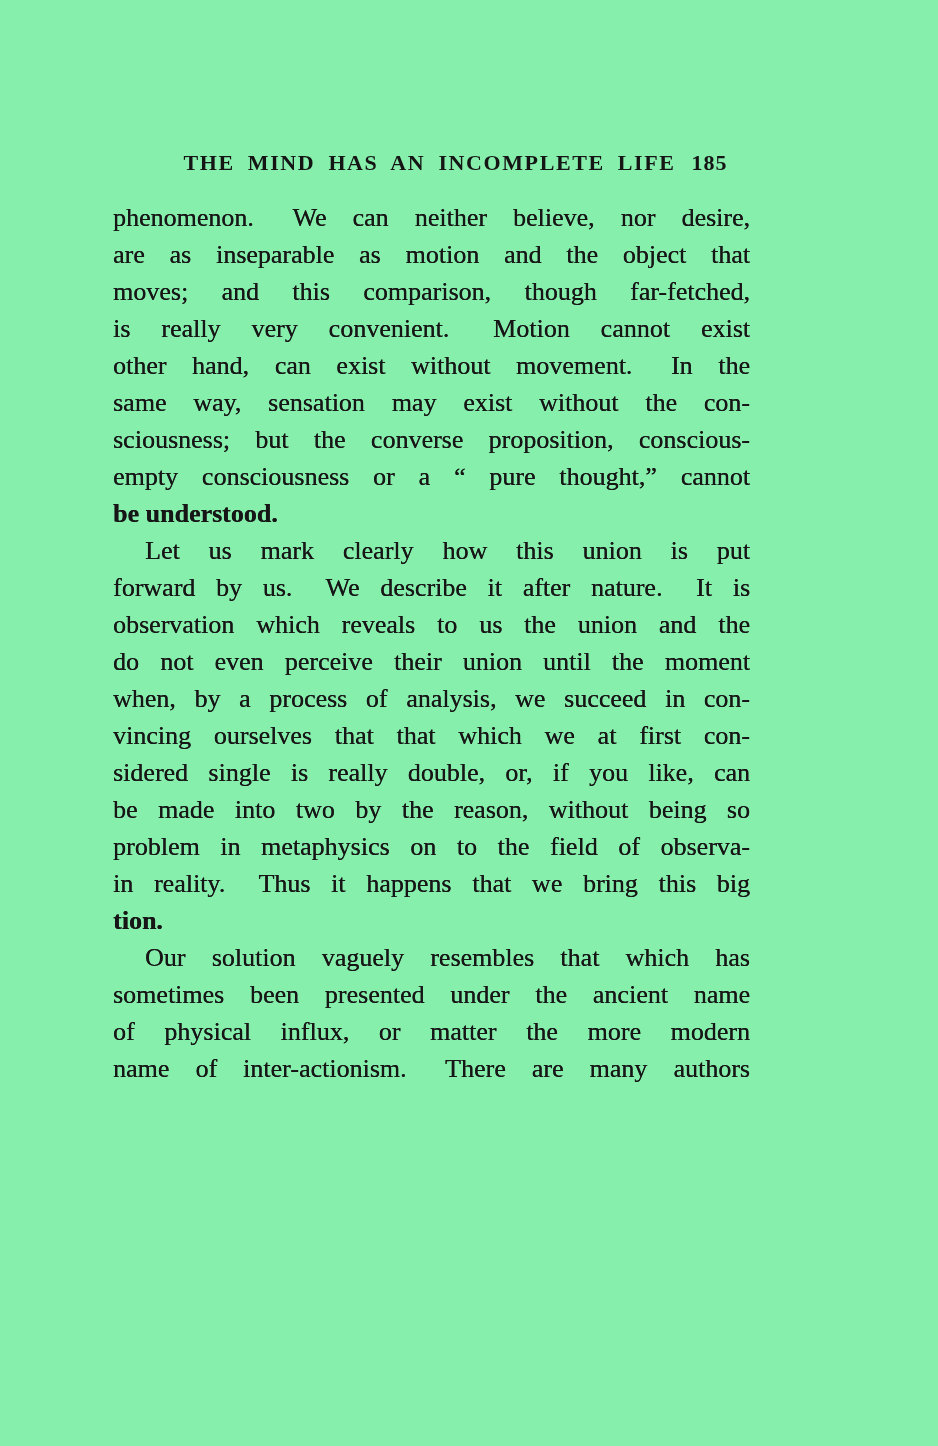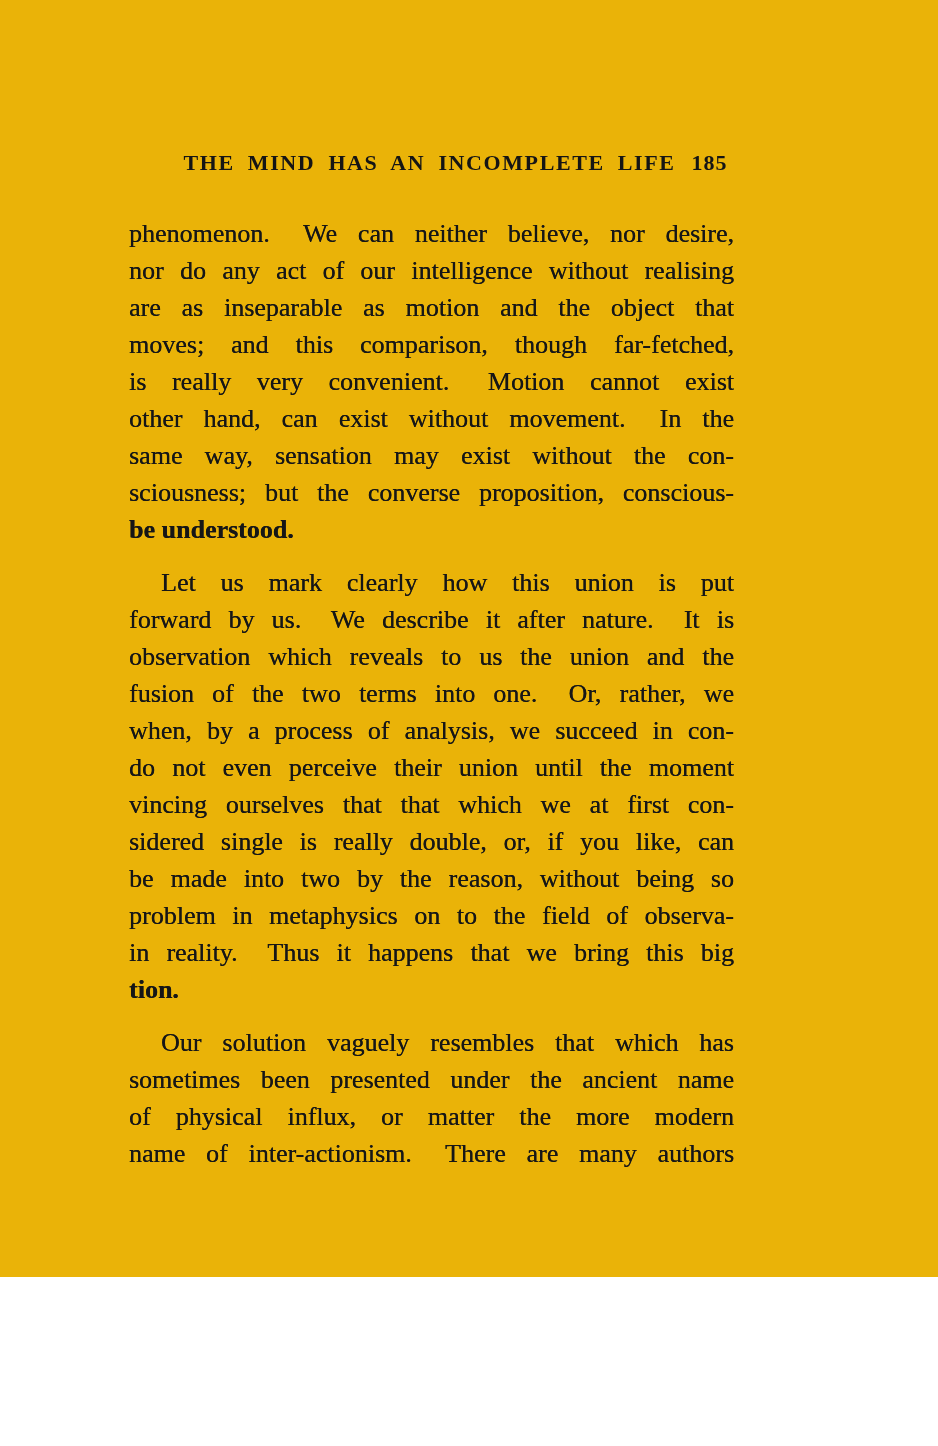--- a/index.html
+++ b/index.html
@@ -3,22 +3,22 @@
 <meta charset="utf-8">
 <style>
   html, body {
     margin: 0;
     padding: 0;
     background: #ffffff;
   }
   .page {
     position: relative;
     width: 938px;
-    height: 1277px;
-    background: #eab308;
+    height: 1446px;
+    background: #86efac;
     color: #171717;
     font-family: "Liberation Serif", "DejaVu Serif", serif;
     overflow: hidden;
   }
   .running-header {
     position: absolute;
     top: 150px;
     left: 137px;
     width: 637px;
     text-align: center;
@@ -35,21 +35,21 @@
   }
   .body-text {
     position: absolute;
     top: 199px;
     left: 113px;
     width: 637px;
     font-size: 26px;
     color: #161616;
     text-shadow: 0.25px 0 0 #222;
   }
-  .para { margin: 16px; padding: 0; }
+  .para { margin: 0; padding: 0; }
   .line {
     height: 37px;
     line-height: 37px;
     overflow: hidden;
     text-align: justify;
     text-justify: inter-word;
   }
   
   .line::after {
     content: "";
@@ -67,36 +67,35 @@
 
 <div class="page">
 
   <div class="running-header">
     <span>THE MIND HAS AN INCOMPLETE LIFE</span><span class="pagenum">185</span>
   </div>
 
   <div class="body-text">
       <div class="para">
         <div class="line"><span>phenomenon.  We can neither believe, nor desire,</span></div>
-        <div class="line"><span>nor do any act of our intelligence without realising</span></div>
         <div class="line"><span>are as inseparable as motion and the object that</span></div>
         <div class="line"><span>moves; and this comparison, though far-fetched,</span></div>
         <div class="line"><span>is really very convenient.  Motion cannot exist</span></div>
         <div class="line"><span>other hand, can exist without movement.  In the</span></div>
         <div class="line"><span>same way, sensation may exist without the con-</span></div>
         <div class="line"><span>sciousness; but the converse proposition, conscious-</span></div>
+        <div class="line"><span>empty consciousness or a “ pure thought,” cannot</span></div>
         <div class="line flush"><span>be understood.</span></div>
       </div>
       <div class="para">
         <div class="line indent"><span>Let us mark clearly how this union is put</span></div>
         <div class="line"><span>forward by us.  We describe it after nature.  It is</span></div>
         <div class="line"><span>observation which reveals to us the union and the</span></div>
-        <div class="line"><span>fusion of the two terms into one.  Or, rather, we</span></div>
+        <div class="line"><span>do not even perceive their union until the moment</span></div>
         <div class="line"><span>when, by a process of analysis, we succeed in con-</span></div>
-        <div class="line"><span>do not even perceive their union until the moment</span></div>
         <div class="line"><span>vincing ourselves that that which we at first con-</span></div>
         <div class="line"><span>sidered single is really double, or, if you like, can</span></div>
         <div class="line"><span>be made into two by the reason, without being so</span></div>
         <div class="line"><span>problem in metaphysics on to the field of observa-</span></div>
         <div class="line"><span>in reality.  Thus it happens that we bring this big</span></div>
         <div class="line flush"><span>tion.</span></div>
       </div>
       <div class="para">
         <div class="line indent"><span>Our solution vaguely resembles that which has</span></div>
         <div class="line"><span>sometimes been presented under the ancient name</span></div>

